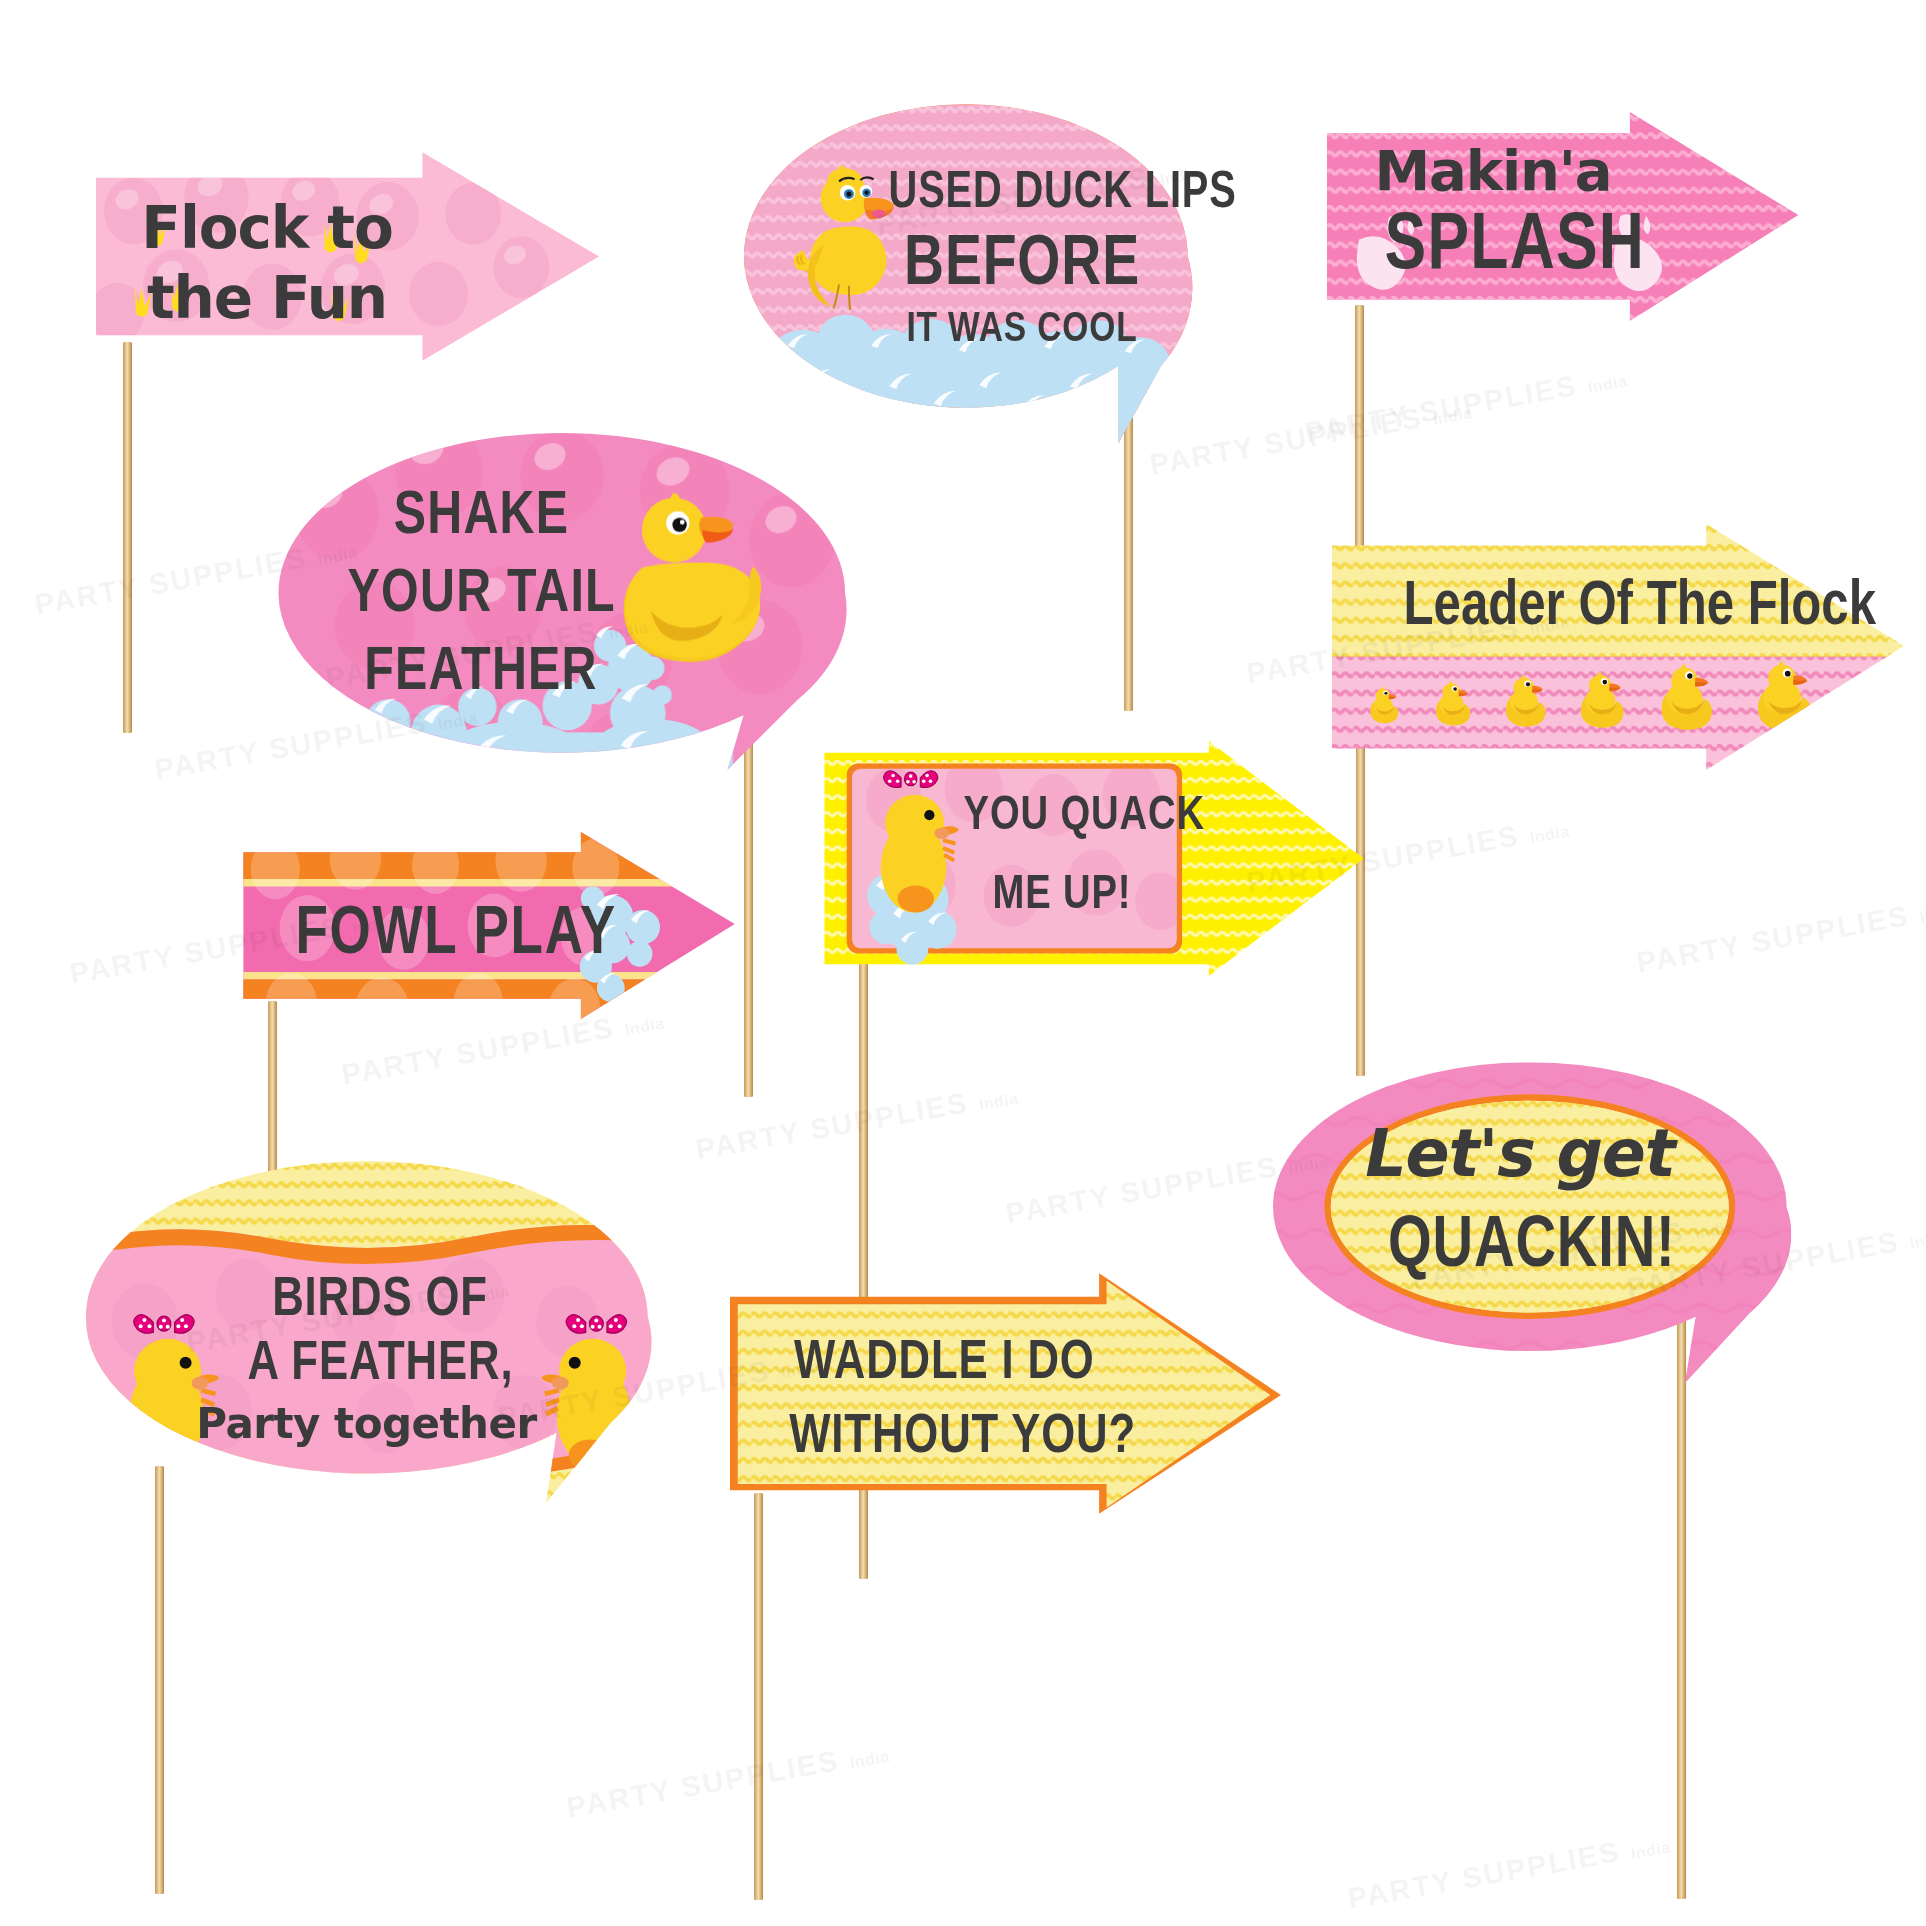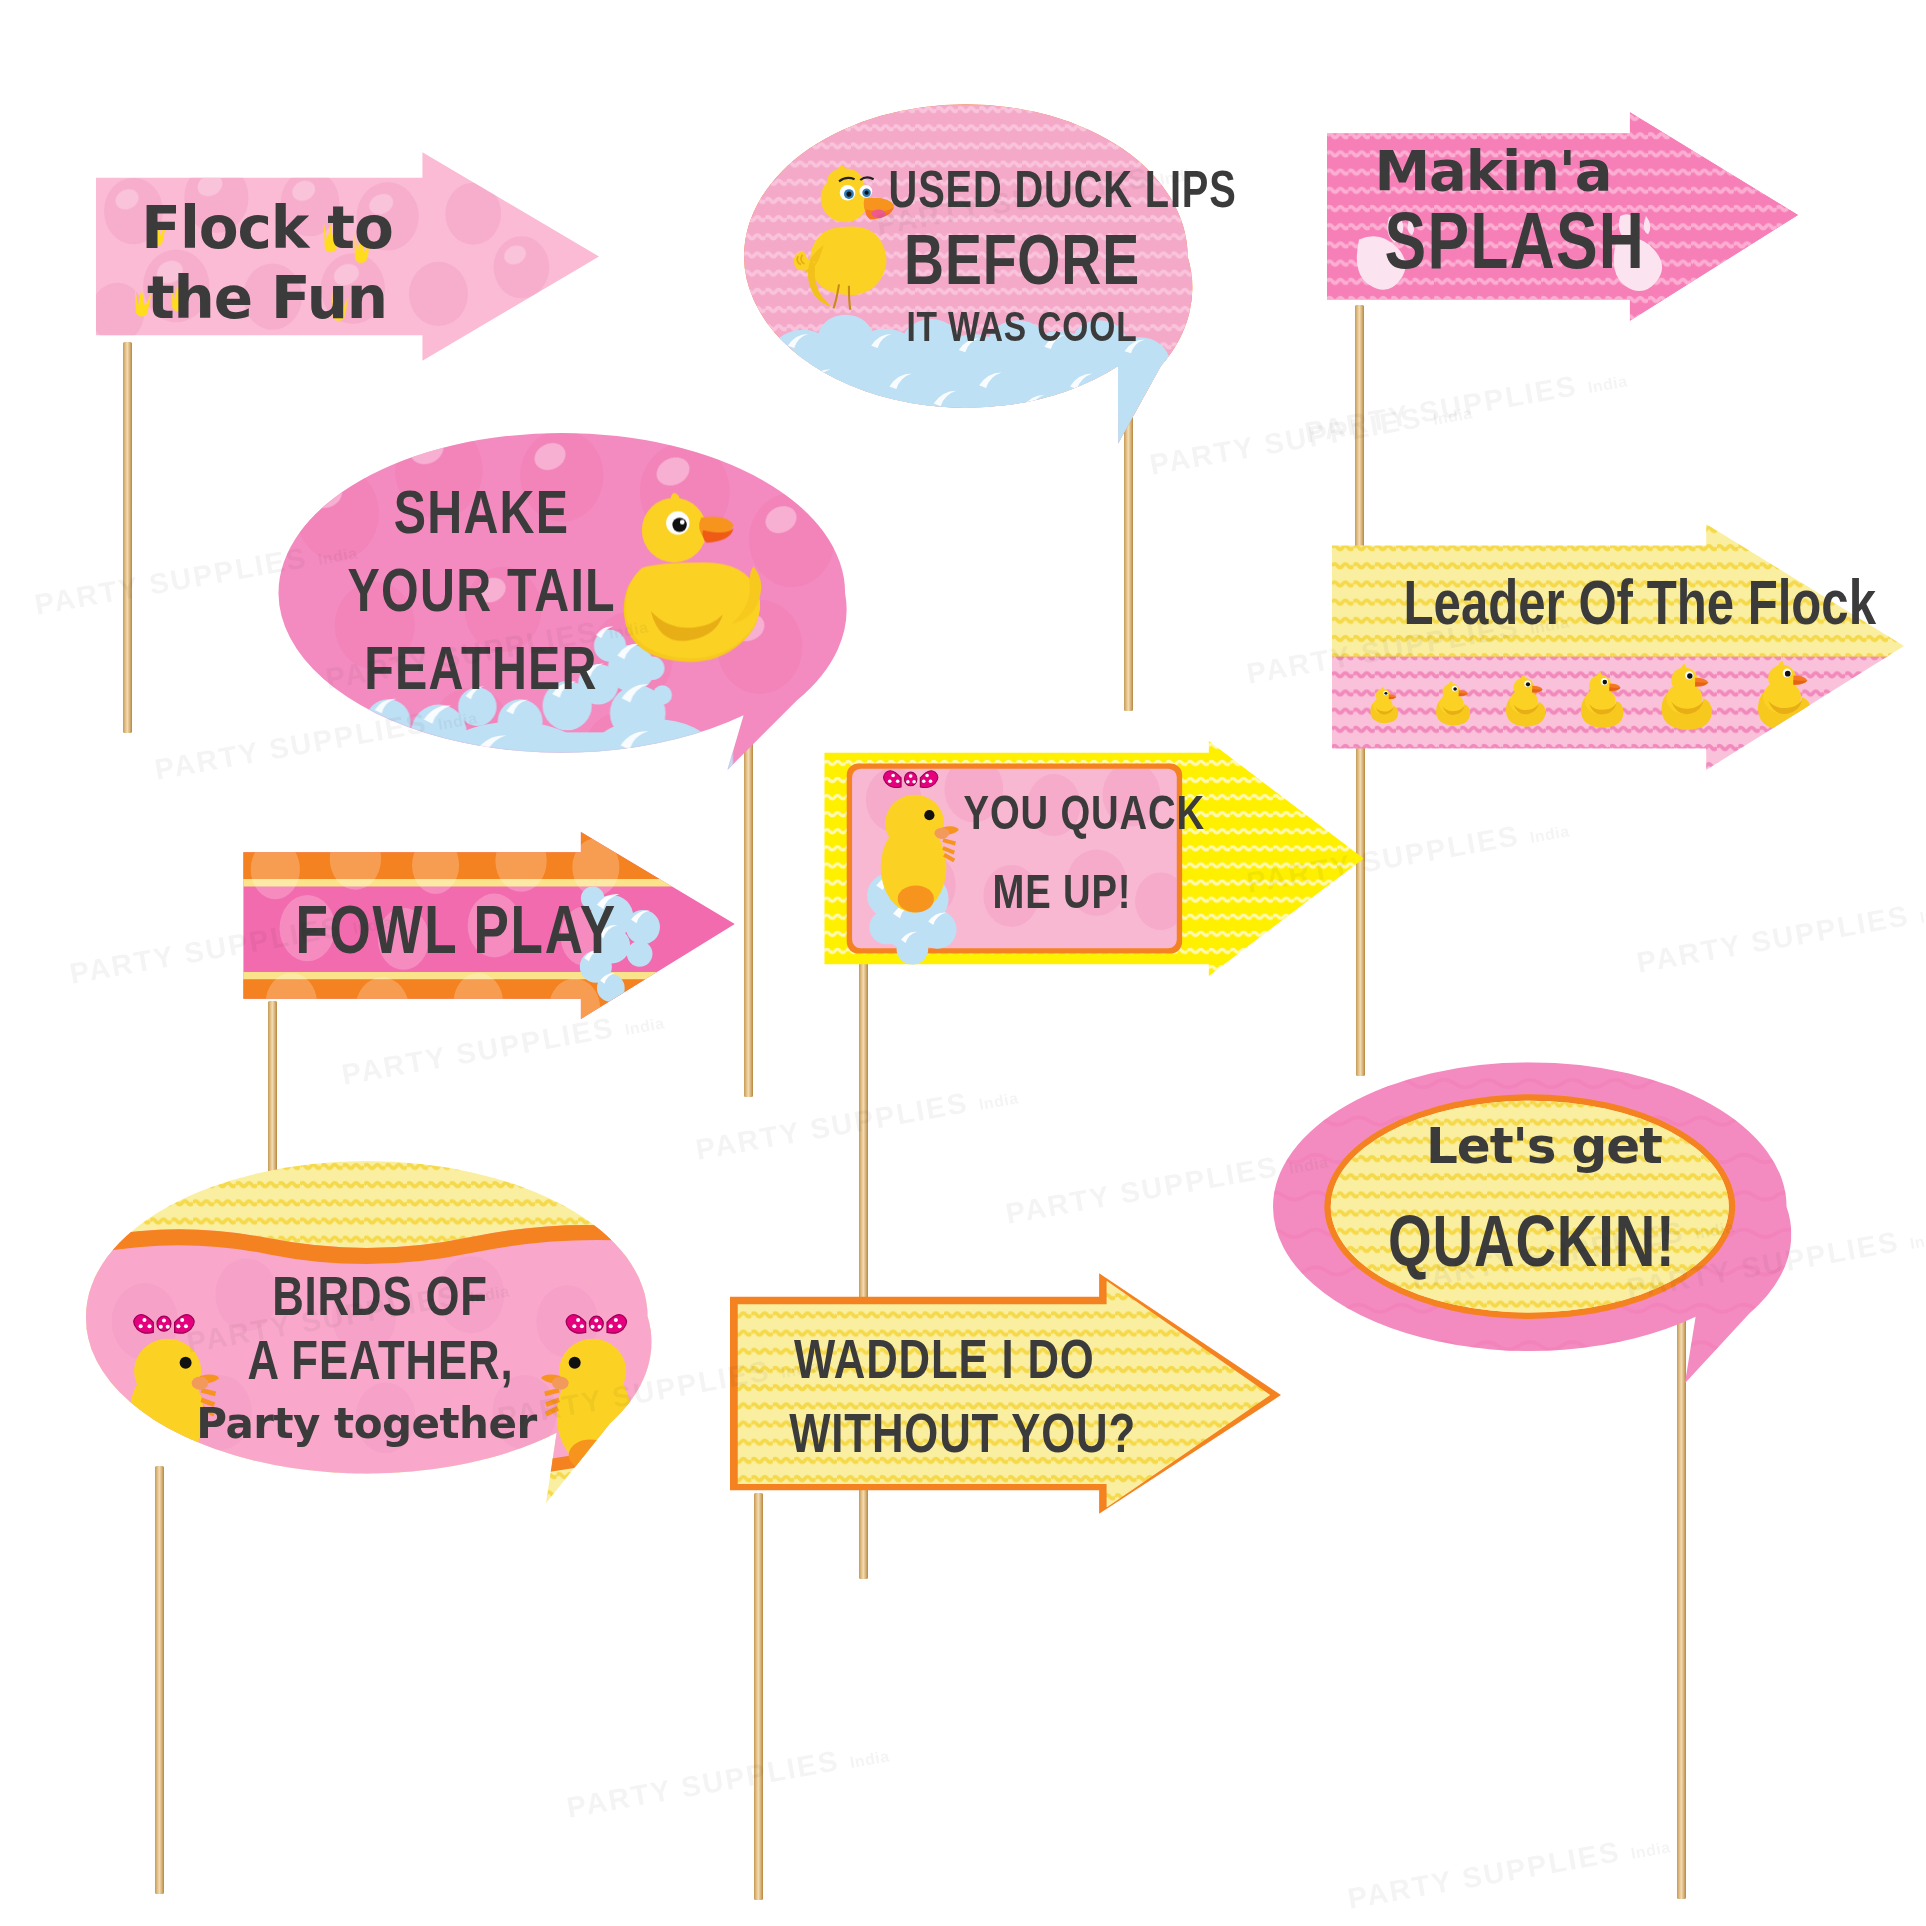--- a/index.html
+++ b/index.html
@@ -586,21 +586,21 @@
           <path d="M-20 600 q20 -14 40 0 t40 0 t40 0 t40 0 t40 0 t40 0 t40 0 t40 0 t40 0 t40 0 t40 0 t40 0 t40 0 t40 0 t40 0 t40 0 t40 0 t40 0 t40 0 t40 0 t40 0 t40 0 t40 0 t40 0 t40 0 t40 0"></path>
           <path d="M-20 670 q20 -14 40 0 t40 0 t40 0 t40 0 t40 0 t40 0 t40 0 t40 0 t40 0 t40 0 t40 0 t40 0 t40 0 t40 0 t40 0 t40 0 t40 0 t40 0 t40 0 t40 0 t40 0 t40 0 t40 0 t40 0 t40 0 t40 0"></path>
         </g>
       </g>
       <ellipse cx="480" cy="270" rx="384" ry="210" fill="#F58220"></ellipse>
       <ellipse cx="480" cy="270" rx="372" ry="198" fill="#FAEFA0"></ellipse>
       <g clip-path="url(#clipLgInner)">
         <rect x="100" y="60" width="770" height="430" fill="url(#waveY)"></rect>
       </g>
     </svg>
-    <div class="txt script" style="left:100px;top:59px;width:342px;font-size:50px;letter-spacing:-1.1px;">Let's get</div>
+    <div class="txt script" style="left:76px;top:59px;width:342px;font-size:65px;letter-spacing:-1.1px;font-style:italic;">Let's get</div>
     <div class="txt cond" style="left:75px;top:143px;width:364px;font-size:72px;letter-spacing:1.1px;">QUACKIN!</div>
   </div>
 
   <div id="wm-layer" style="position:absolute;inset:0;z-index:9;pointer-events:none;">
       <div class="wm" style="left: 35px; top: 589px; transform: rotate(-10deg);"><span class="big">PARTY SUPPLIES </span><span class="sm">India</span></div>
       <div class="wm" style="left: 155px; top: 754px; transform: rotate(-10deg);"><span class="big">PARTY SUPPLIES </span><span class="sm">India</span></div>
       <div class="wm" style="left: 326px; top: 663px; transform: rotate(-10deg);"><span class="big">PARTY SUPPLIES </span><span class="sm">India</span></div>
       <div class="wm" style="left: 70px; top: 958px; transform: rotate(-10deg);"><span class="big">PARTY SUPPLIES </span><span class="sm">India</span></div>
       <div class="wm" style="left: 342px; top: 1059px; transform: rotate(-10deg);"><span class="big">PARTY SUPPLIES </span><span class="sm">India</span></div>
       <div class="wm" style="left: 187px; top: 1327px; transform: rotate(-10deg);"><span class="big">PARTY SUPPLIES </span><span class="sm">India</span></div>

